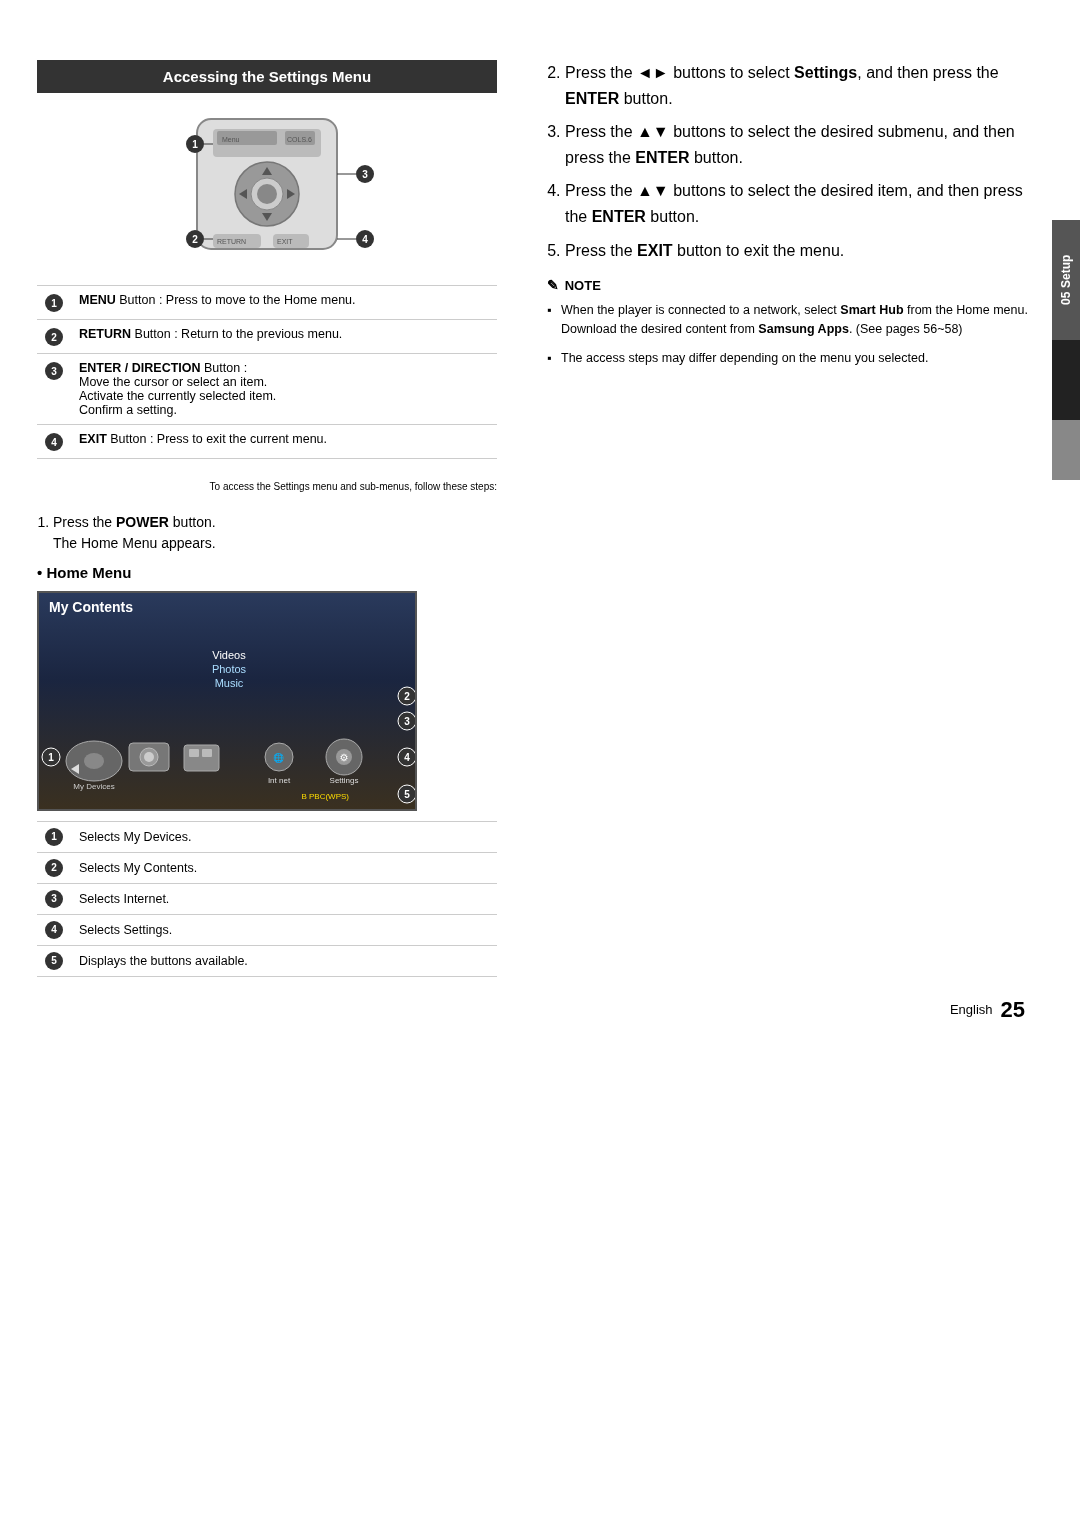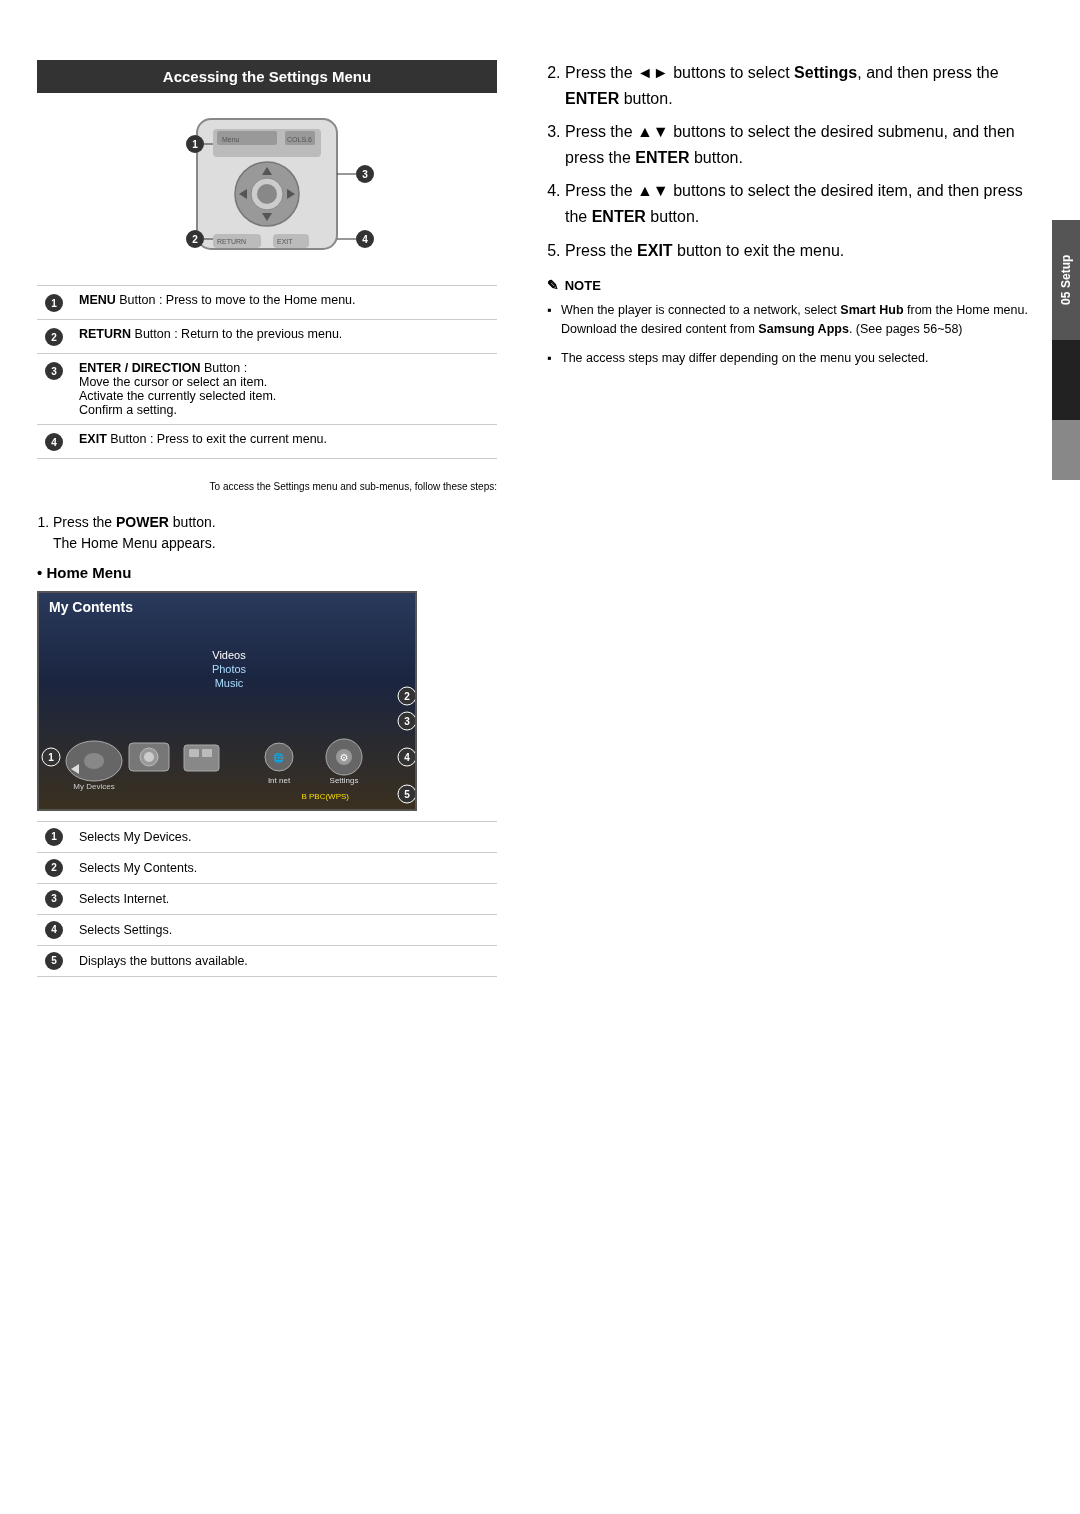--- a/index.html
+++ b/index.html
@@ -482,14 +482,18 @@
           </li>
           <li>
             The access steps may differ depending on the menu you selected.
           </li>
         </ul>
       </div>
     </div>
 
   </div>
 
+  <div class="page-footer">
+    <span class="footer-lang">English</span>
+    <span class="footer-pagenum">25</span>
+  </div>
 
 </div>
 
 </body></html>

